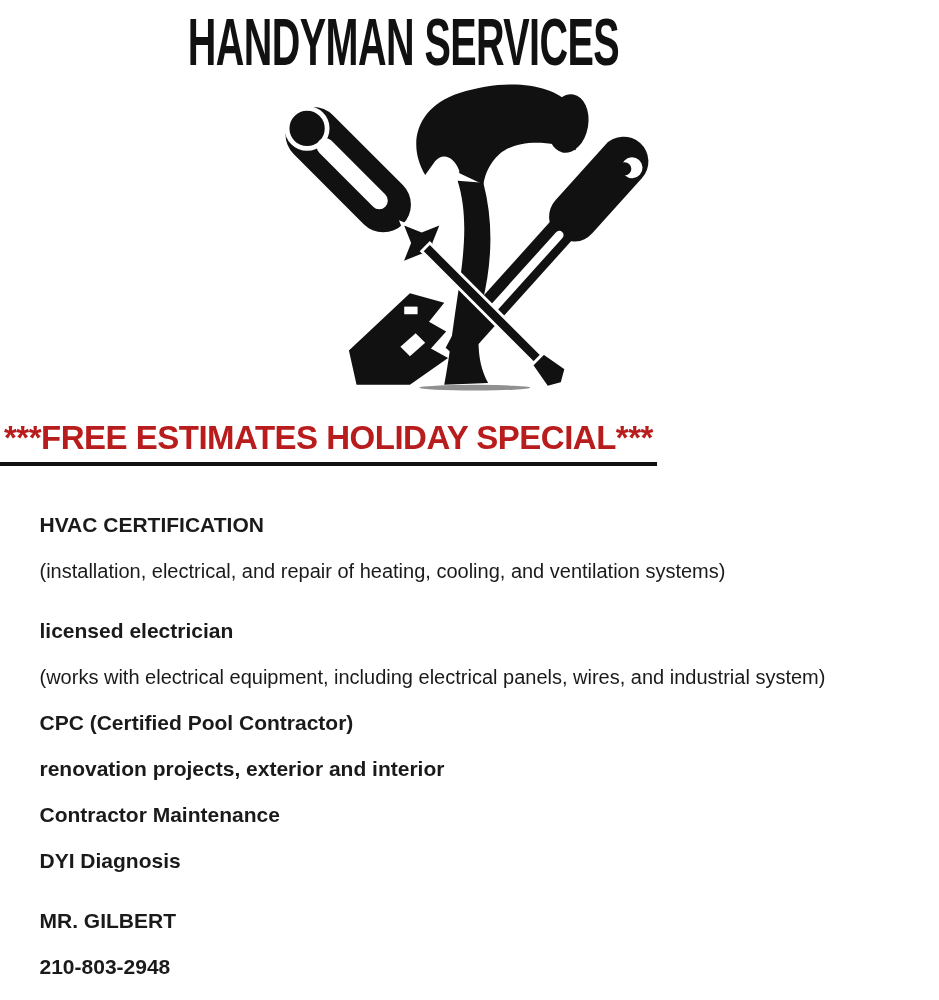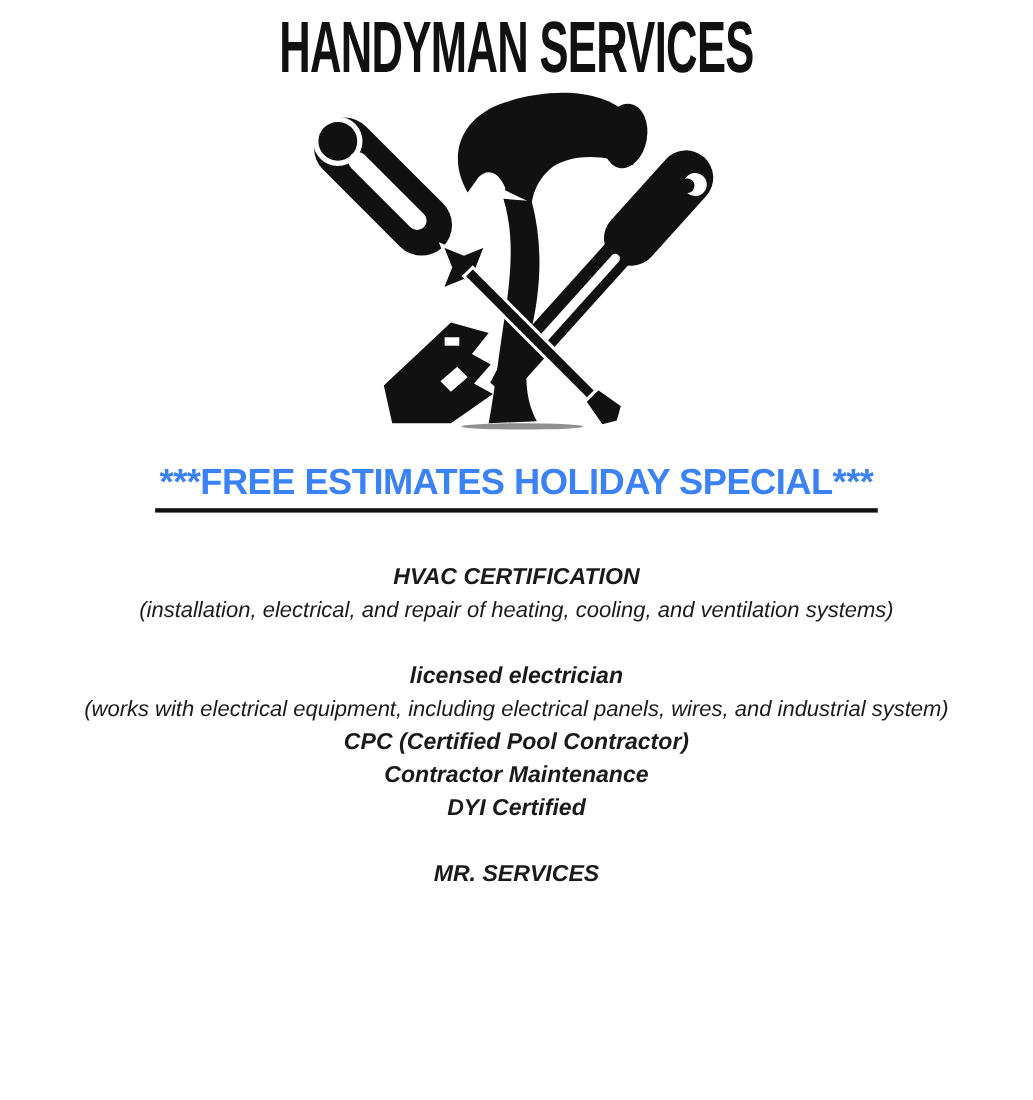--- a/index.html
+++ b/index.html
@@ -4,42 +4,42 @@
   <style>
     * { box-sizing: border-box; }
     html, body { margin: 0; padding: 0; }
     body {
       width: 939px; height: 1000px;
       background: #ffffff;
       font-family: "Liberation Sans", sans-serif;
       color: #1a1a1a;
       overflow: hidden;
     }
-    .flyer { width: 939px; height: 1000px; text-align: center; }
+    .flyer { width: 939px; height: 1000px; }
     .biz-title {
       margin: 0; padding-top: 12px;
       height: 64px; line-height: 60px;
       font-size: 66px; font-weight: bold; letter-spacing: -1px;
       transform: scaleX(0.60); transform-origin: 50% 50%;
       white-space: nowrap; color: #111;
     }
     .logo-wrap { height: 340px; margin-top: -2px; }
     .logo-wrap svg { display: block; margin: 0 auto; }
     .headline {
       display: inline-block;
       margin: 18px auto 0 auto; padding: 0 4px 6px 4px;
       font-size: 33px; font-weight: bold; letter-spacing: -0.5px;
       line-height: 36px;
       border-bottom: 4px solid #111;
-      white-space: nowrap; color: #3b82f6;
+      white-space: nowrap; color: #b91c1c;
     }
     .body-text { margin-top: 44px; }
     .body-text p {
-      margin: 0 auto; max-width: 860px;
-      font-size: 20px; line-height: 30px; font-style: italic;
+      margin: 16px auto; max-width: 860px;
+      font-size: 20px; line-height: 30px;
     }
     .body-text p.bold { font-weight: bold; font-size: 21px; }
     .gap-above { margin-top: 30px !important; }
   </style>
 </head>
 <body>
 
 <div class="flyer">
 
   <h1 class="biz-title">HANDYMAN SERVICES</h1>
@@ -86,20 +86,22 @@
 
   <div class="body-text">
 
     <p class="bold">HVAC CERTIFICATION</p>
     <p>(installation, electrical, and repair of heating, cooling, and ventilation systems)</p>
 
     <p class="bold gap-above">licensed electrician</p>
     <p>(works with electrical equipment, including electrical panels, wires, and industrial system)</p>
 
     <p class="bold">CPC (Certified Pool Contractor)</p>
+    <p class="bold">renovation projects, exterior and interior</p>
     <p class="bold">Contractor Maintenance</p>
-    <p class="bold">DYI Certified</p>
+    <p class="bold">DYI Diagnosis</p>
 
-    <p class="bold gap-above">MR. SERVICES</p>
+    <p class="bold gap-above">MR. GILBERT</p>
+    <p class="bold">210-803-2948</p>
 
   </div>
 
 </div>
 
 </body></html>

